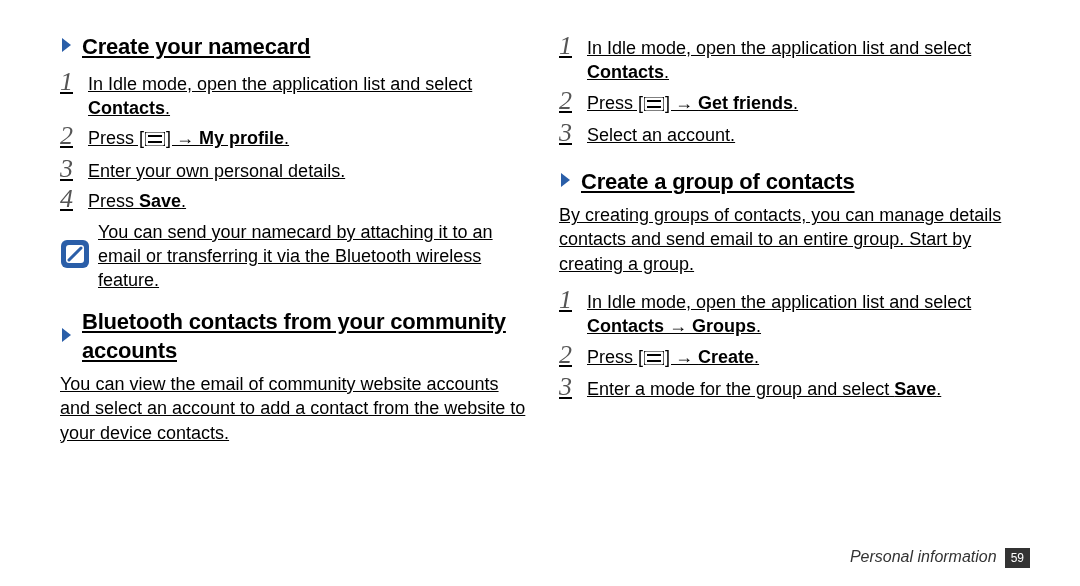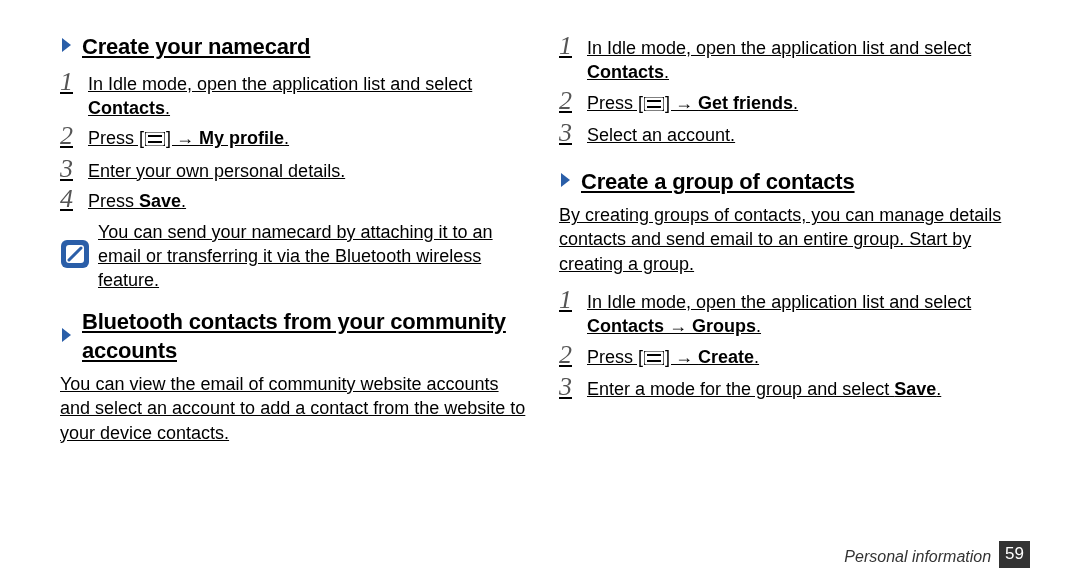--- a/index.html
+++ b/index.html
@@ -96,21 +96,21 @@
     color: #333;
     margin-left: 15px;
   }
   .pagebox {
     background: #333;
     color: #fff;
     font-style: normal;
     font-weight: 400;
     padding: 2px 6px;
     margin-left: 8px;
-    font-size: 17px;
+    font-size: 12px;
   }
 </style>
 </head>
 <body>
 
 <div class="page">
   <div class="cols">
 
     <div class="col">
 

